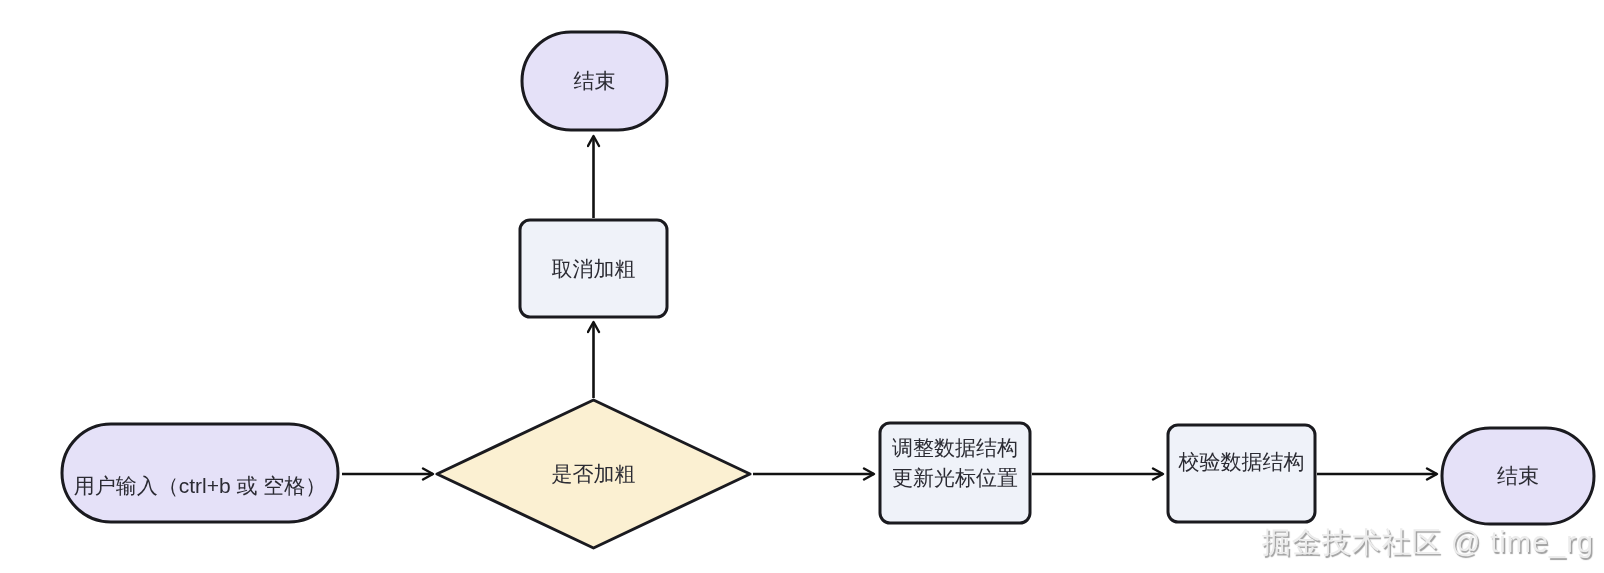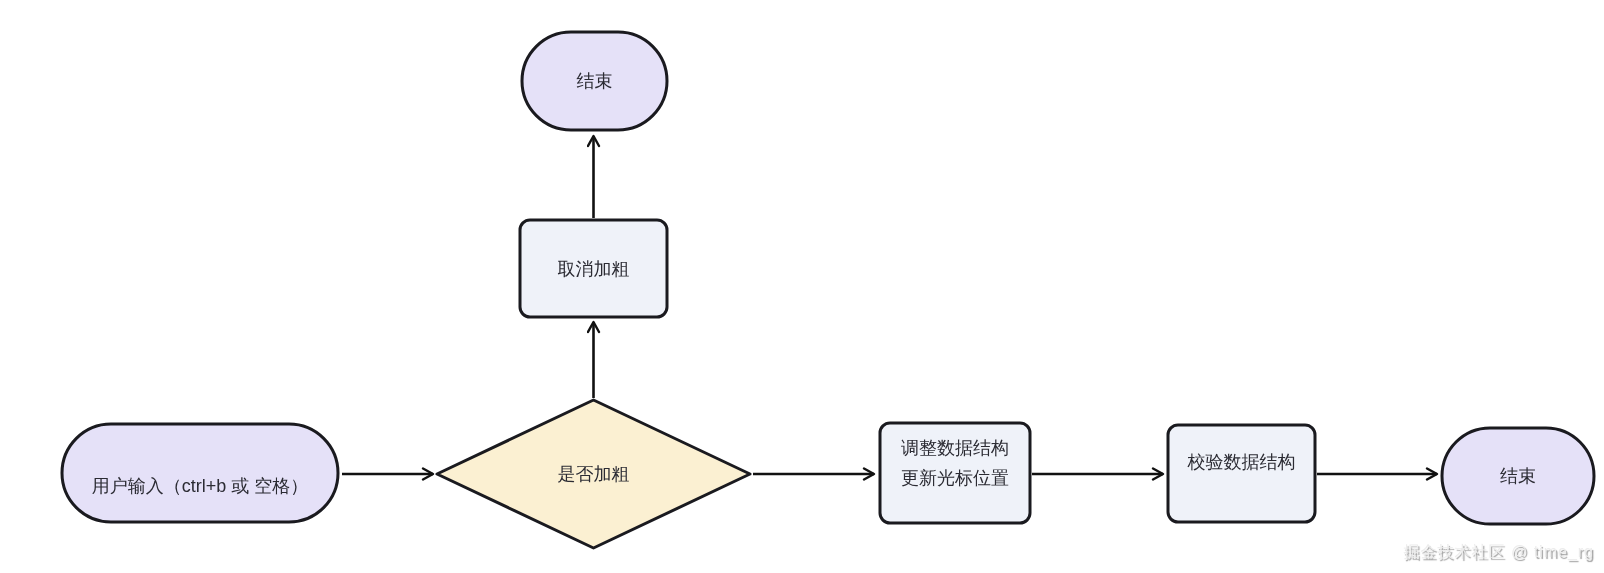--- a/index.html
+++ b/index.html
@@ -13,31 +13,31 @@
   }
   .canvas svg { position: absolute; left: 0; top: 0; }
   svg .shape { stroke: #1a1a1f; stroke-width: 3; }
   svg .edge  { stroke: #111111; stroke-width: 2.6; fill: none; }
   .label {
     position: absolute;
     display: flex;
     align-items: center;
     justify-content: center;
     text-align: left;
-    font-size: 18px;
+    font-size: 21px;
     line-height: 30px;
     color: #2b2b33;
     white-space: pre-line;
     pointer-events: none;
   }
   .watermark {
     position: absolute;
     right: 10px;
     bottom: 10px;
-    font-size: 16px;
+    font-size: 29px;
     letter-spacing: 1px;
     color: #ececec;
     text-shadow: 1.5px 1.5px 1px #9e9e9e, -0.5px -0.5px 0 #ffffff;
     pointer-events: none;
   }
 </style>
 </head>
 <body>
 
 <div class="canvas">

